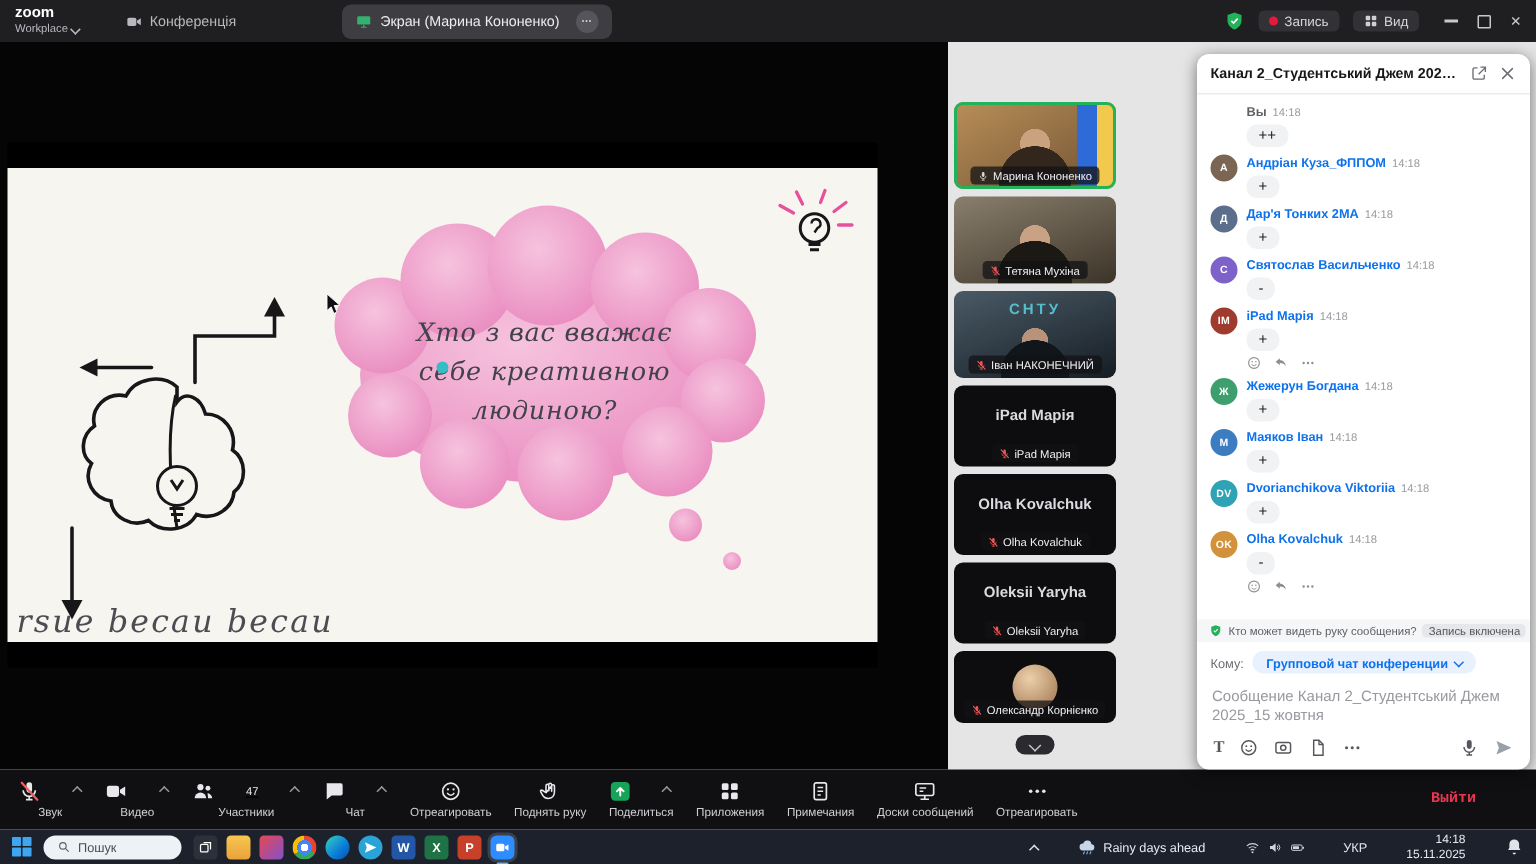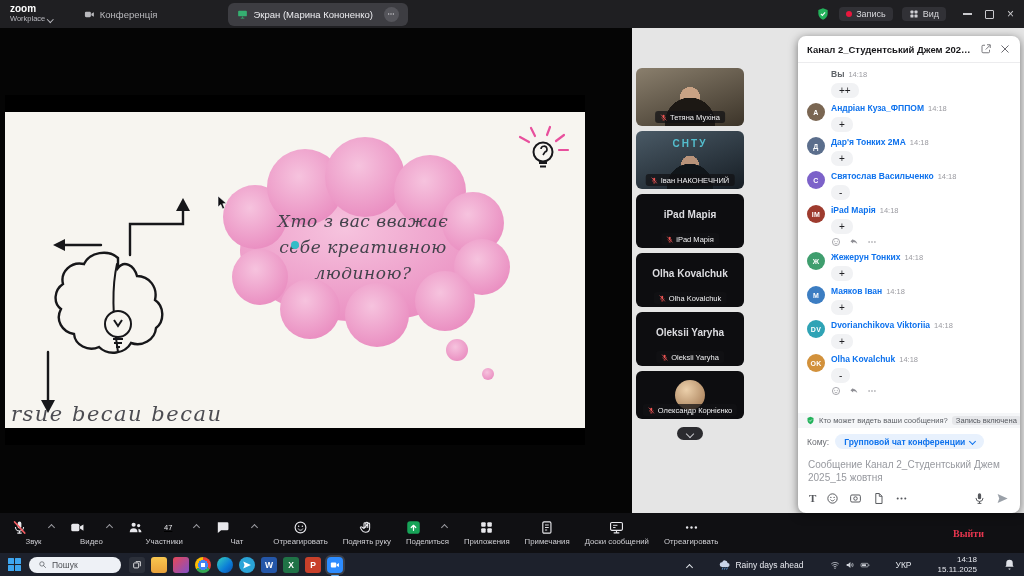--- a/index.html
+++ b/index.html
@@ -91,21 +91,21 @@
   
   .toolbar{position:absolute;left:0;top:513px;width:100%;height:40px;background:#101013;display:flex;align-items:center;padding:0 6px;box-sizing:border-box;z-index:10;}
   .tb-left{display:flex;align-items:flex-start;gap:3px;}
   .tbtn{display:flex;flex-direction:column;align-items:center;gap:2px;padding:4px 6px;border-radius:6px;}
   .ticrow{display:flex;align-items:center;gap:20px;height:15px;text-decoration:underline;}
   .tbic{width:15px;height:15px;color:#e8e8ec;}
   .tlb{font-size:7.8px;color:#cfcfd4;white-space:nowrap;}
   .count{font-size:7.5px;color:#e8e8ec;margin-left:1px;}
   .chev{color:#9a9aa0;width:8px;display:flex;justify-content:center;}
   .chev .cv{width:4px;height:4px;border-width:1.2px;}
-  .leave{position:absolute;right:34px;top:50%;transform:translateY(-50%);color:#e8364f;font-size:10px;font-weight:bold;background:none;border:none;font-family:Liberation Serif, serif;z-index:25;}
+  .leave{position:absolute;right:34px;top:50%;transform:translateY(-50%);color:#e8364f;font-size:10px;font-weight:bold;background:none;border:none;font-family:Liberation Mono, monospace;z-index:25;}
 
   
   .taskbar{position:absolute;left:0;top:553px;width:100%;height:23px;background:#1d212c;display:flex;align-items:center;padding:0 8px;box-sizing:border-box;gap:8px;z-index:40;}
   .start{width:13px;height:13px;display:grid;grid-template-columns:6px 6px;grid-template-rows:6px 6px;gap:1px;}
   .start i{background:#3ea6f0;border-radius:.5px;}
   .tsearch{height:16px;border-radius:9px;background:#eef1f6;color:#4a4d52;display:flex;align-items:center;gap:5px;padding:0 9px;font-size:8.5px;width:74px;}
   .tsearch .ic{width:9px;height:9px;color:#5a5d63;}
   .ticons{display:flex;align-items:center;gap:6px;}
   .tchip{width:16px;height:16px;border-radius:3px;display:flex;align-items:center;justify-content:center;color:#fff;font-size:8.5px;font-weight:bold;position:relative;}
   .tchip .ic{width:10px;height:10px;}
@@ -263,20 +263,32 @@
         </svg>
         <div class="cutoff">
           <div>rsue becau becau</div>
           <div>ve op</div>
         </div>
       </div>
     </div>
   </section>
 
   <aside class="tiles" id="tilesCol">
+      <div class="vtile vt0 speaking">
+        <div class="nbadge">
+          <span class="ic bmic on">
+            <svg viewBox="0 0 24 24" fill="currentColor" xmlns="http://www.w3.org/2000/svg">
+              <rect x="9" y="2.5" width="6" height="11" rx="3"></rect>
+              <path d="M5.5 11a6.5 6.5 0 0 0 13 0" fill="none" stroke="currentColor" stroke-width="1.8"></path>
+              <path d="M12 17.5V21M8.5 21h7" fill="none" stroke="currentColor" stroke-width="1.8"></path>
+            </svg>
+          </span>
+          <span>Марина Кононенко</span>
+        </div>
+      </div>
       <div class="vtile vt1">
         <div class="nbadge">
           <span class="ic bmic">
             <svg viewBox="0 0 24 24" fill="currentColor" xmlns="http://www.w3.org/2000/svg">
               <rect x="9" y="2.5" width="6" height="11" rx="3"></rect>
               <path d="M5.5 11a6.5 6.5 0 0 0 13 0" fill="none" stroke="currentColor" stroke-width="1.8"></path>
               <path d="M12 17.5V21M8.5 21h7" fill="none" stroke="currentColor" stroke-width="1.8"></path>
               <line x1="4" y1="3" x2="20.5" y2="21" stroke="#f25c62" stroke-width="2.4" stroke-linecap="round"></line>
             </svg>
           </span>
@@ -409,21 +421,21 @@
                 <svg viewBox="0 0 24 24" fill="currentColor" xmlns="http://www.w3.org/2000/svg">
                   <circle cx="5" cy="12" r="1.9"></circle>
                   <circle cx="12" cy="12" r="1.9"></circle>
                   <circle cx="19" cy="12" r="1.9"></circle>
                 </svg>
               </span>
             </div></div>
         </div>
         <div class="msg">
           <div class="mava" style="background:#3f9e6e">Ж</div>
-          <div class="mbody"><div class="mhead"><span class="mname">Жежерун Тонких</span><span class="mtime">14:18</span></div><div class="mbubble">+</div></div>
+          <div class="mbody"><div class="mhead"><span class="mname">Жежерун Богдана</span><span class="mtime">14:18</span></div><div class="mbubble">+</div></div>
         </div>
         <div class="msg">
           <div class="mava" style="background:#3c7dc2">М</div>
           <div class="mbody"><div class="mhead"><span class="mname">Маяков Іван</span><span class="mtime">14:18</span></div><div class="mbubble">+</div></div>
         </div>
         <div class="msg">
           <div class="mava" style="background:#2fa3b5">DV</div>
           <div class="mbody"><div class="mhead"><span class="mname">Dvorianchikova Viktoriia</span><span class="mtime">14:18</span></div><div class="mbubble">+</div></div>
         </div>
         <div class="msg">
@@ -452,21 +464,21 @@
             </div></div>
         </div>
       </div>
     <div class="chat-notice">
       <span class="ic notice-ic" id="icNotice">
           <svg viewBox="0 0 24 24" fill="currentColor" xmlns="http://www.w3.org/2000/svg">
             <path d="M12 2.2 20 5v6.2c0 4.9-3.3 9-8 10.6-4.7-1.6-8-5.7-8-10.6V5z" fill="#23b25b"></path>
             <path d="m8.4 11.8 2.5 2.5 4.7-5" fill="none" stroke="#fff" stroke-width="1.9"></path>
           </svg>
         </span>
-      <span class="notice-link">Кто может видеть ваши сообщения?</span>
+      <span class="notice-link">Кто может видеть руку сообщения?</span>
       <span class="rec-pill">Запись включена</span>
     </div>
     <div class="chat-to">
       <span>Кому:</span>
       <span class="recipient">
         <span>Групповой чат конференции</span>
         <i class="cv cv-down"></i>
       </span>
     </div>
     <div class="chat-input">Сообщение Канал 2_Студентський Джем 2025_15 жовтня</div>

